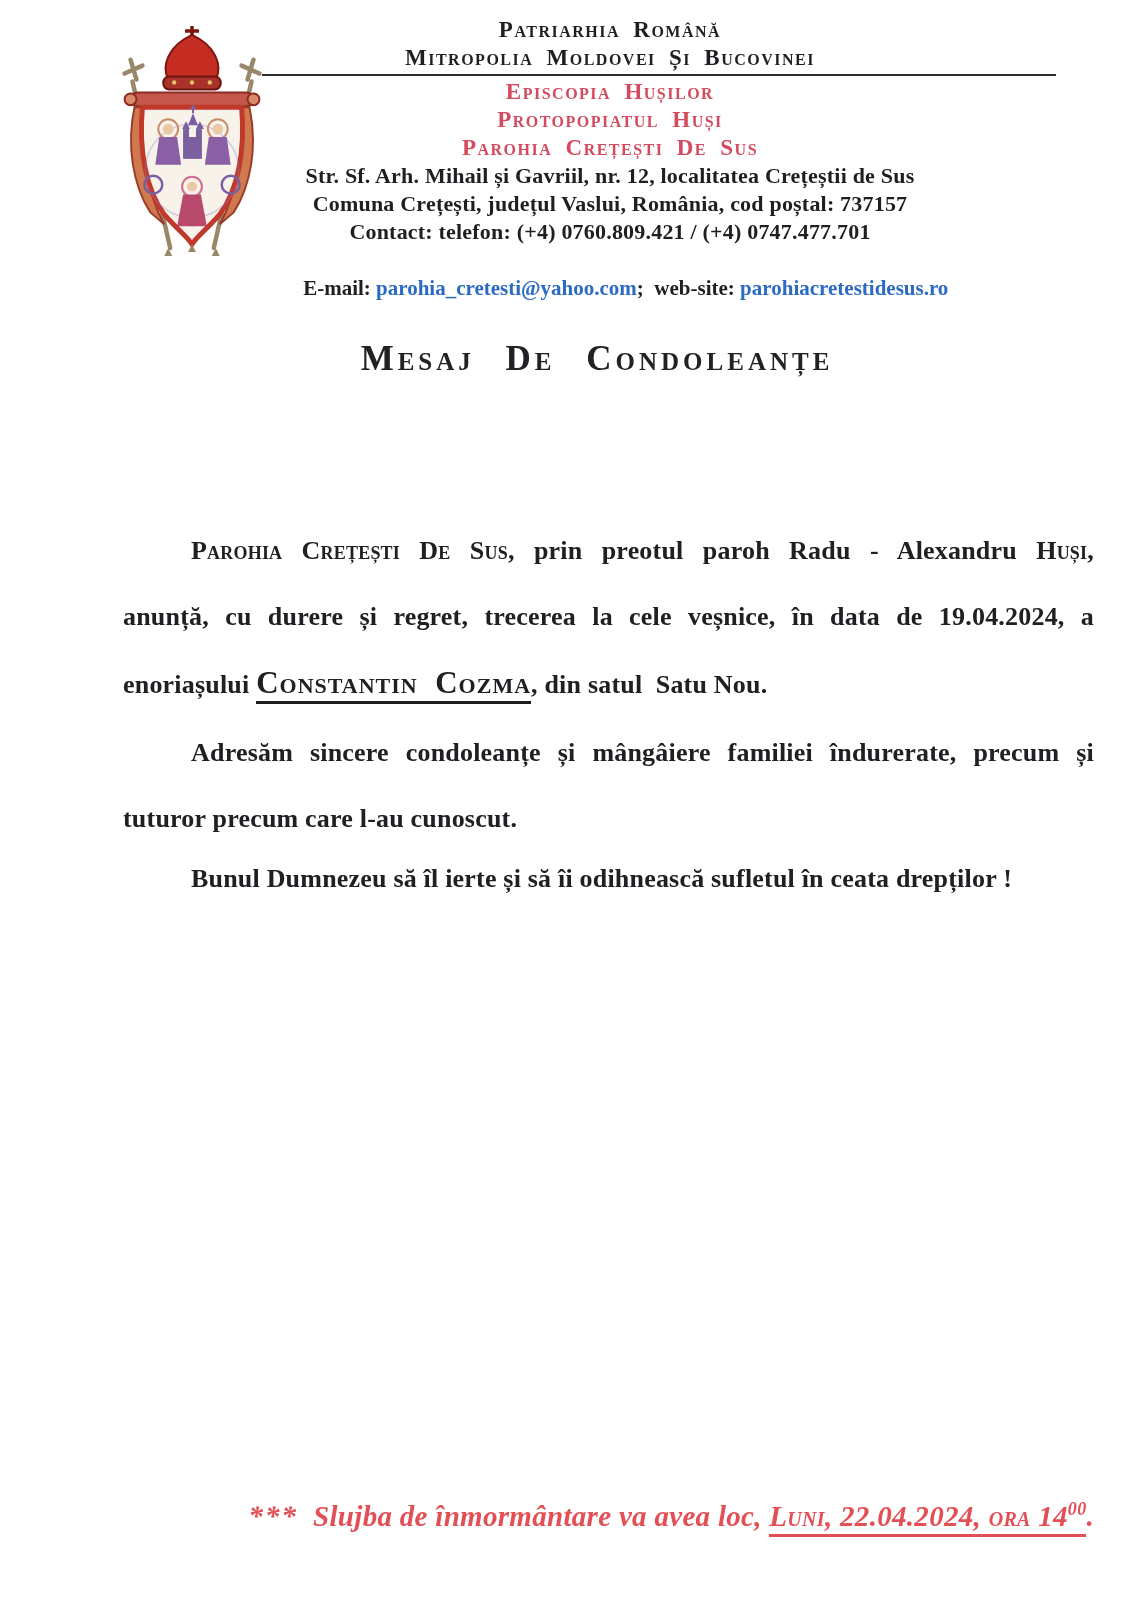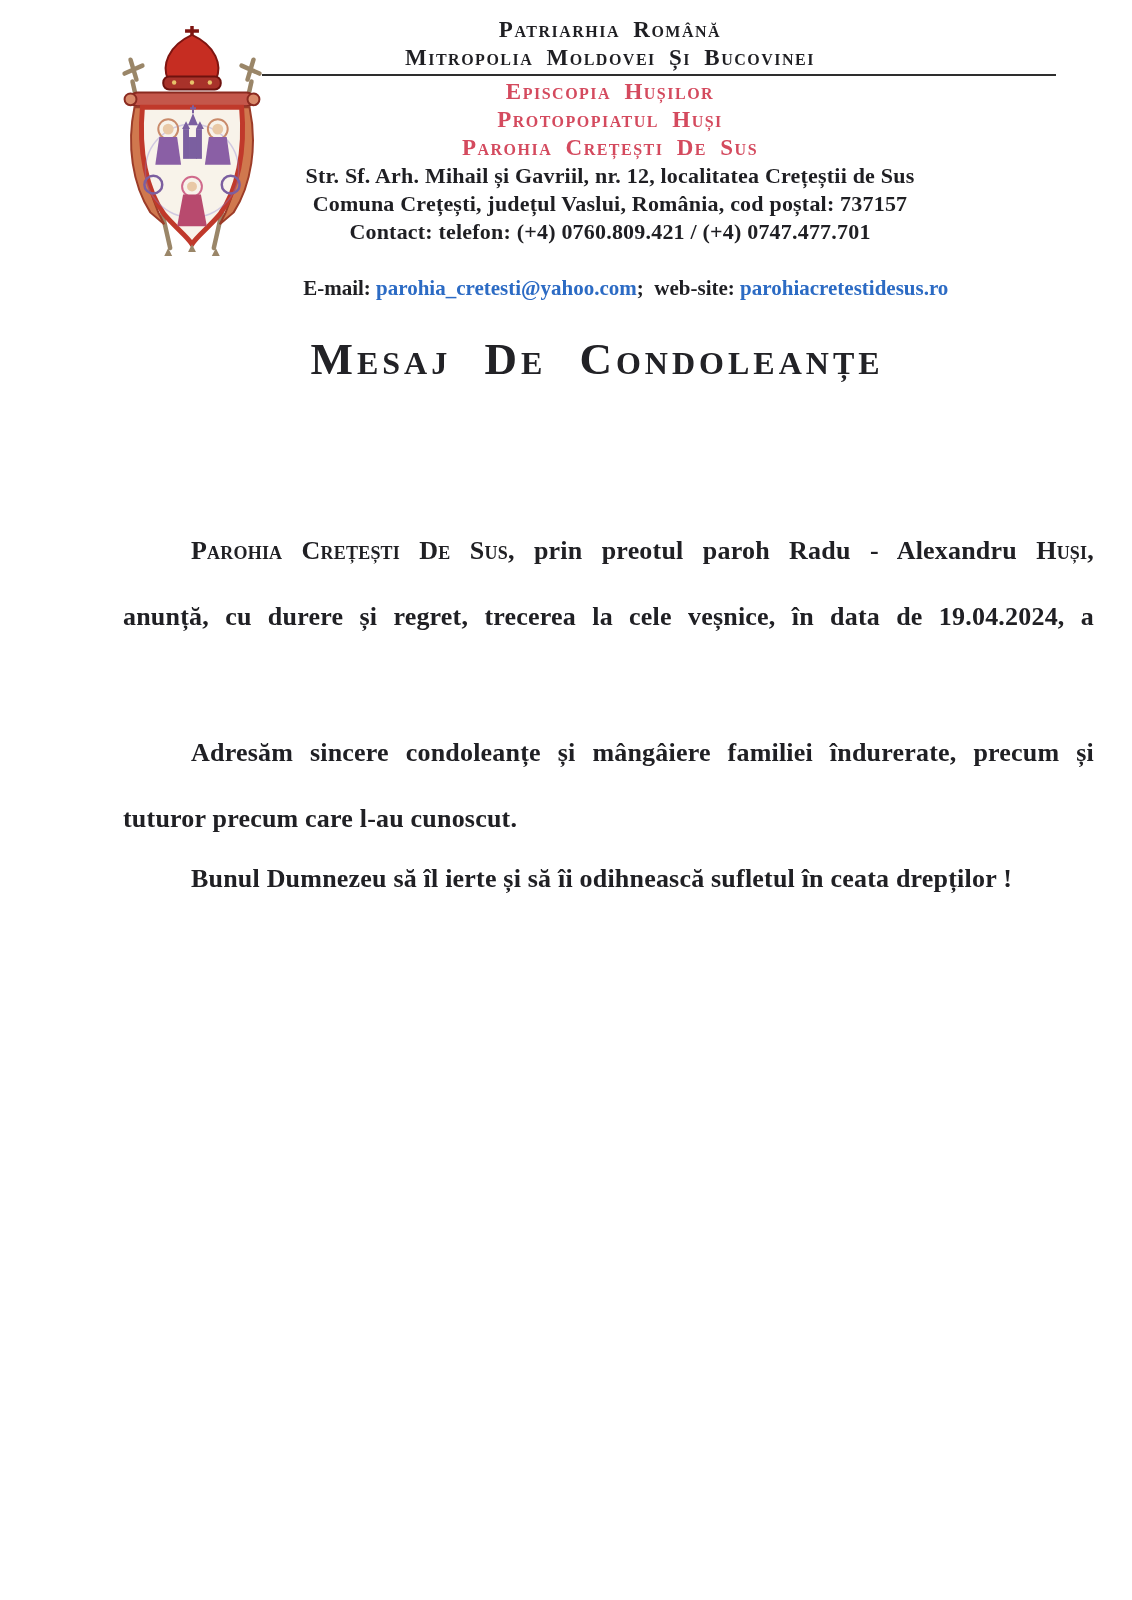--- a/index.html
+++ b/index.html
@@ -15,21 +15,21 @@
   .h-caps  { font-variant:small-caps; font-size:23px; line-height:28px; letter-spacing:1.5px; word-spacing:6px; }
   .h-red   { color:#d44a5e; }
   .h-rule  { height:2px; background:#2e2e2e; width:794px; margin:2px 0 2px 112px; }
   .h-addr  { font-size:22px; line-height:28px; letter-spacing:0.2px; }
   .h-mail  { font-size:21px; line-height:28px; white-space:pre-wrap; }
   .blue    { color:#2c6bc4; text-decoration:none; cursor:pointer; }
 
   
   .doc-title {
     position:absolute; top:333px; left:62px; width:1070px; text-align:center;
-    font-variant:small-caps; font-size:45px; line-height:52px;
+    font-variant:small-caps; font-size:35px; line-height:52px;
     letter-spacing:4px; word-spacing:18px; color:#222226;
   }
 
   
   .para { position:absolute; left:123px; width:971px; font-size:26px; line-height:66px;
           letter-spacing:0.2px; color:#202024; }
   .p1 { top:518px; } .p2 { top:720px; } .p3 { top:846px; }
   .bline { width:100%; }
   .just  { text-align:justify; text-align-last:justify; }
   .ind   { padding-left:68px; box-sizing:border-box; }
@@ -142,26 +142,28 @@
     <div class="h-mail">
       <span>E-mail: </span><a class="blue">parohia_cretesti@yahoo.com</a><span>;  </span><span>web-site: </span><a class="blue">parohiacretestidesus.ro</a>
     </div>
   </div>
 
   <div class="doc-title">Mesaj De Condoleanțe</div>
 
   <div class="para p1">
     <div class="bline just ind"><span class="sc">Parohia Crețești De Sus</span><span class="keep">, prin preotul paroh Radu - Alexandru </span><span class="sc">Huși</span><span>,</span></div>
     <div class="bline just">anunță, cu durere și regret, trecerea la cele veșnice, în data de 19.04.2024, a</div>
+    <div class="bline"><span class="keep">enoriașului </span><span class="name-underline">Constantin  Cozma</span><span class="keep">, din satul  Satu Nou.</span></div>
   </div>
 
   <div class="para p2">
     <div class="bline just ind">Adresăm sincere condoleanțe și mângâiere familiei îndurerate, precum și</div>
     <div class="bline">tuturor precum care l-au cunoscut.</div>
   </div>
 
   <div class="para p3">
     <div class="bline ind">Bunul Dumnezeu să îl ierte și să îi odihnească sufletul în ceata drepților !</div>
   </div>
 
 
+  <div class="footer-note"><span class="stars">***</span><span class="keep">  Slujba de înmormântare va avea loc, </span><span class="fu"><span class="sc-f">Luni, 22.04.2024, ora 14</span><sup>00</sup></span><span>.</span></div>
 
 </div>
 
 </body></html>

